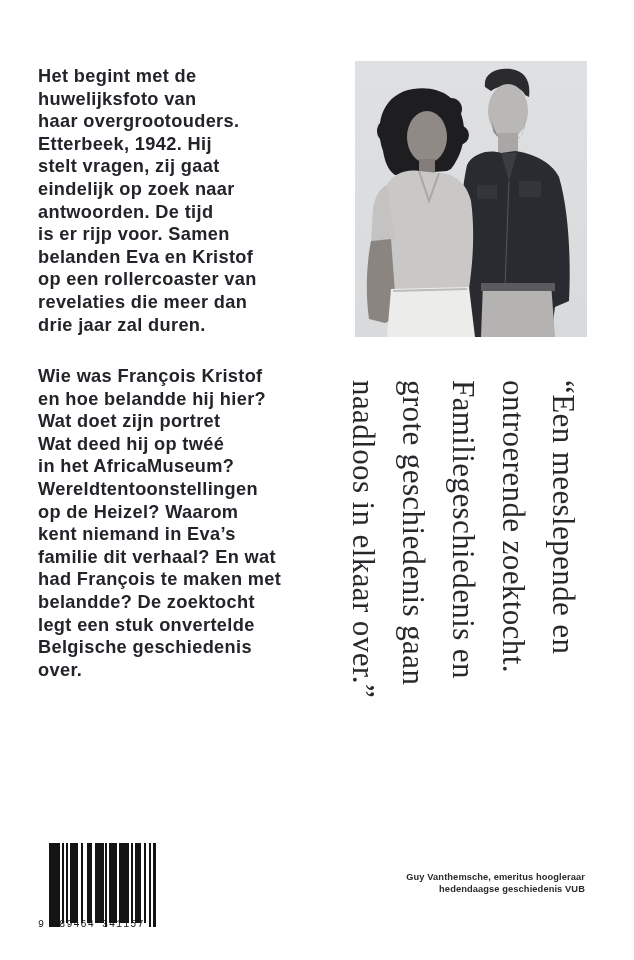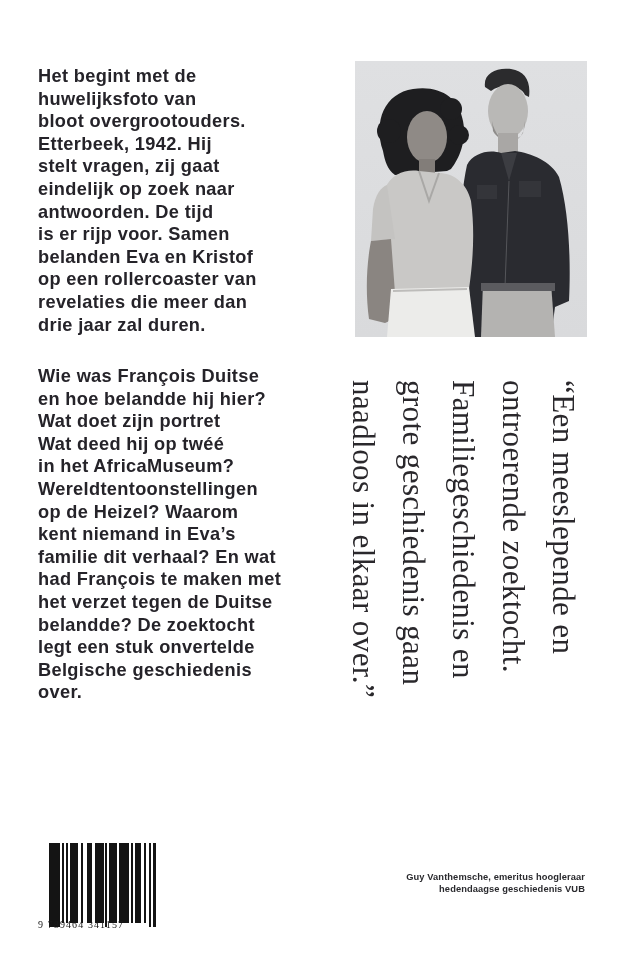--- a/index.html
+++ b/index.html
@@ -37,61 +37,60 @@
     font-size: 31px; line-height: 50px; color: #2a282c;
     letter-spacing: 0.4px;
   }
   .quote .qline { display: block; white-space: nowrap; padding-left: 6px; }
 
   .barcode {
     position: absolute; left: 49px; top: 843px; width: 108px; height: 90px;
   }
   .barcode svg { display: block; }
   .isbn {
-    position: absolute; left: 38px; top: 919px; font-family: Liberation Serif, serif;
+    position: absolute; left: 38px; top: 919px; font-family: Liberation Mono, monospace;
     font-size: 10px; letter-spacing: 1.1px; color: #1a1a1a;
   }
 
   .attribution {
     position: absolute; right: 49px; top: 871px; text-align: right;
     font-size: 9.3px; line-height: 12px; font-weight: 700; color: #2a2a2e;
     letter-spacing: 0.1px;
   }
   .attribution span { display: block; }
 </style>
 </head>
 <body>
 
 <div class="blurb" id="para1">
   <span class="line">Het begint met de</span>
   <span class="line">huwelijksfoto van</span>
-  <span class="line">bloot overgrootouders.</span>
+  <span class="line">haar overgrootouders.</span>
   <span class="line">Etterbeek, 1942. Hij</span>
   <span class="line">stelt vragen, zij gaat</span>
   <span class="line">eindelijk op zoek naar</span>
   <span class="line">antwoorden. De tijd</span>
   <span class="line">is er rijp voor. Samen</span>
   <span class="line">belanden Eva en Kristof</span>
   <span class="line">op een rollercoaster van</span>
   <span class="line">revelaties die meer dan</span>
   <span class="line">drie jaar zal duren.</span>
 </div>
 
 <div class="blurb" id="para2">
-  <span class="line">Wie was François Duitse</span>
+  <span class="line">Wie was François Kristof</span>
   <span class="line">en hoe belandde hij hier?</span>
   <span class="line">Wat doet zijn portret</span>
   <span class="line">Wat deed hij op twéé</span>
   <span class="line">in het AfricaMuseum?</span>
   <span class="line">Wereldtentoonstellingen</span>
   <span class="line">op de Heizel? Waarom</span>
   <span class="line">kent niemand in Eva’s</span>
   <span class="line">familie dit verhaal? En wat</span>
   <span class="line">had François te maken met</span>
-  <span class="line">het verzet tegen de Duitse</span>
   <span class="line">belandde? De zoektocht</span>
   <span class="line">legt een stuk onvertelde</span>
   <span class="line">Belgische geschiedenis</span>
   <span class="line">over.</span>
 </div>
 
 <div class="photo" aria-label="Black-and-white portrait of the two authors, a woman with curly hair in a light knit top and a man in a dark denim jacket">
   <svg width="232" height="276" viewBox="0 0 232 276" xmlns="http://www.w3.org/2000/svg">
 
     <g>

